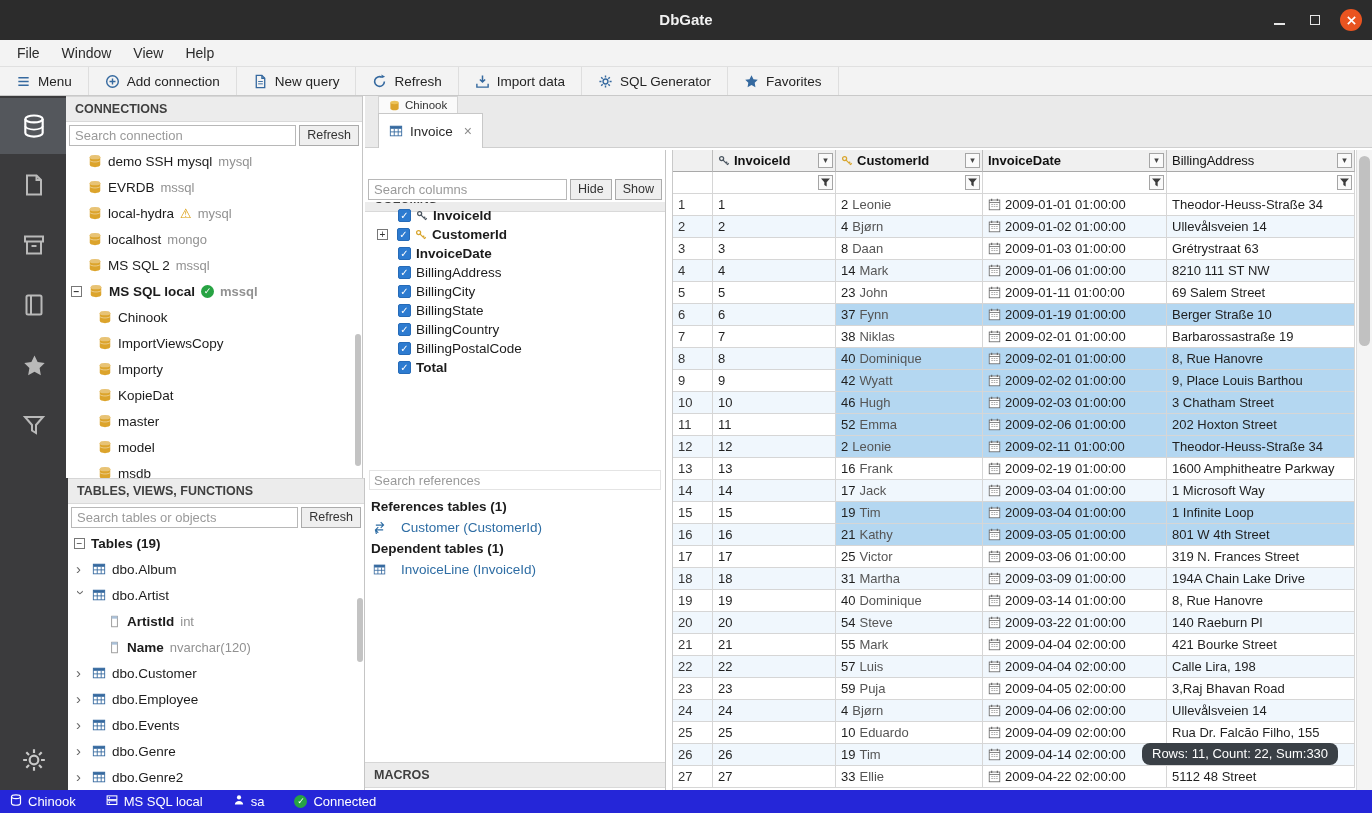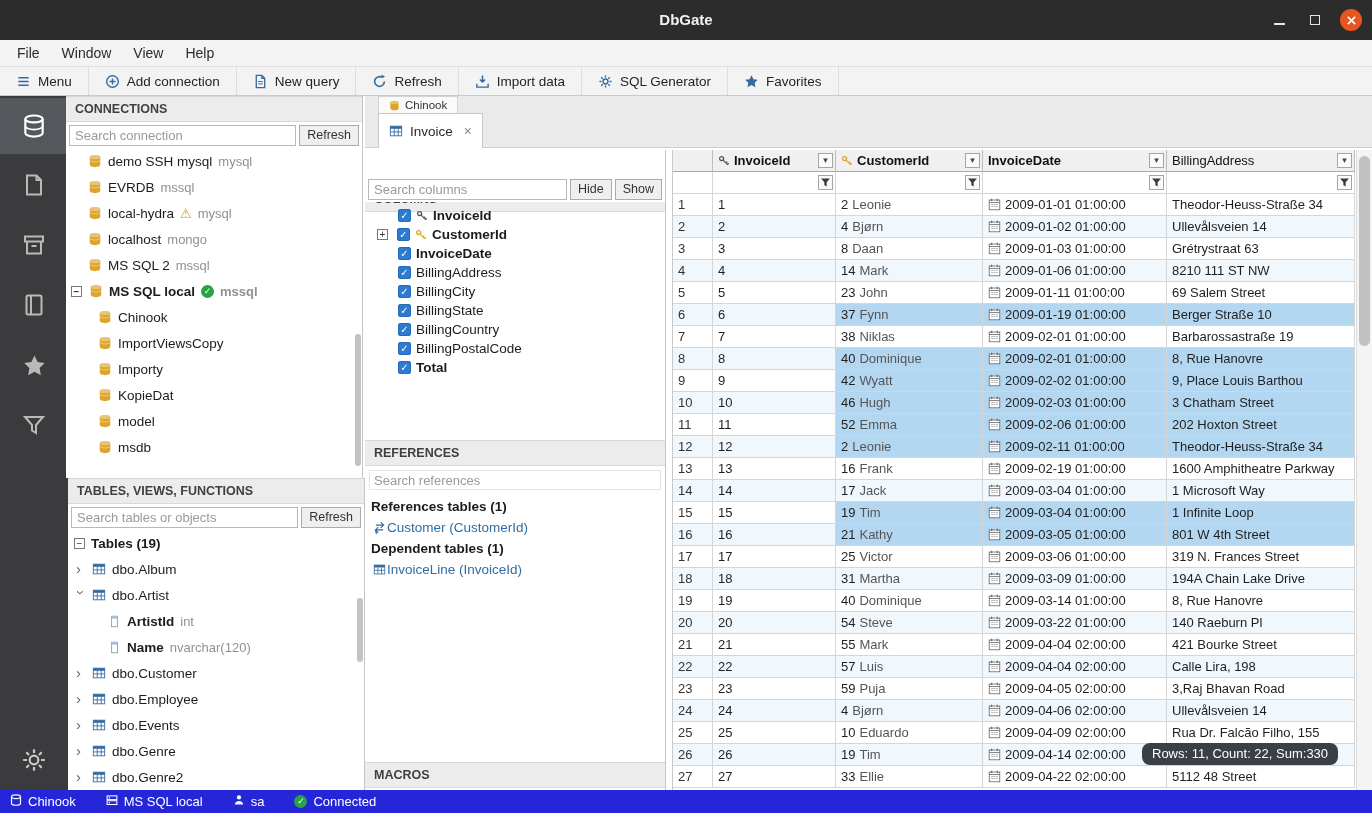--- a/index.html
+++ b/index.html
@@ -85,21 +85,21 @@
 #colsearch{top:26px;}
 #collist{position:absolute;left:0;right:0;top:56px;height:180px;overflow:hidden;}
 .colitem{height:19px;display:flex;align-items:center;gap:5px;padding-left:33px;font-size:13.5px;color:#1c1c1c;white-space:nowrap;}
 .colitem .ebox{margin-left:-21px;margin-right:4px;}
 .cb{width:13px;height:13px;background:#2d7bd0;border:1px solid #266bb8;border-radius:2px;color:#fff;
   font-size:10px;line-height:12px;text-align:center;flex:none;}
 #refshdr{top:290px;}
 #refsearch{position:absolute;left:4px;right:4px;top:320px;height:20px;border:1px solid #e4e4e4;font-size:13px;padding:0 4px;color:#333;outline:none;}
 #refsbody{position:absolute;left:0;right:0;top:346px;}
 .refhead{height:21px;display:flex;align-items:center;font-weight:bold;font-size:13.5px;color:#1c1c1c;padding-left:6px;}
-.reflink{height:21px;display:flex;align-items:center;gap:1px;padding-left:8px;font-size:13.5px;color:#2e6da4;}
+.reflink{height:21px;display:flex;align-items:center;gap:15px;padding-left:8px;font-size:13.5px;color:#2e6da4;}
 #macroshdr{top:612px;}
 
 
 #grid{position:absolute;left:672px;top:150px;width:684px;height:640px;background:#fff;border-left:1px solid #c9c9c9;overflow:hidden;}
 .grow{display:grid;grid-template-columns:40px 123px 147px 184px 188px;height:22px;}
 .gc{border-right:1px solid #d6d6d6;border-bottom:1px solid #d6d6d6;display:flex;align-items:center;gap:4px;
   padding:0 5px;font-size:13px;color:#1f1f1f;overflow:hidden;white-space:nowrap;background:#fff;}
 #ghead .gc{background:#f0f0f0;border-right:1px solid #bdbdbd;border-bottom:1px solid #a9a9a9;color:#111;
   position:relative;padding-right:20px;}
 .dropbtn{position:absolute;right:2px;top:3px;width:15px;height:15px;border:1px solid #a5a5a5;background:#fafafa;
@@ -404,20 +404,31 @@
   </div>
         <div class="treeitem lvl2">
     <span class="tico">
             <svg width="14" height="14" viewBox="0 0 16 16">
               <path d="M2 3.6v8.8c0 1.5 2.7 2.6 6 2.6s6-1.1 6-2.6V3.6" fill="#dca42c"></path>
               <ellipse cx="8" cy="3.6" rx="6" ry="2.5" fill="#dca42c"></ellipse>
               <ellipse cx="8" cy="3.6" rx="6" ry="2.5" fill="#fff" fill-opacity=".35"></ellipse>
               <path d="M2 7.4c1 1 3.2 1.7 6 1.7s5-.7 6-1.7" fill="none" stroke="#fff" stroke-opacity=".5"></path>
             </svg>
           </span>
+    <span>master</span>
+  </div>
+        <div class="treeitem lvl2">
+    <span class="tico">
+            <svg width="14" height="14" viewBox="0 0 16 16">
+              <path d="M2 3.6v8.8c0 1.5 2.7 2.6 6 2.6s6-1.1 6-2.6V3.6" fill="#dca42c"></path>
+              <ellipse cx="8" cy="3.6" rx="6" ry="2.5" fill="#dca42c"></ellipse>
+              <ellipse cx="8" cy="3.6" rx="6" ry="2.5" fill="#fff" fill-opacity=".35"></ellipse>
+              <path d="M2 7.4c1 1 3.2 1.7 6 1.7s5-.7 6-1.7" fill="none" stroke="#fff" stroke-opacity=".5"></path>
+            </svg>
+          </span>
     <span>model</span>
   </div>
         <div class="treeitem lvl2">
     <span class="tico">
             <svg width="14" height="14" viewBox="0 0 16 16">
               <path d="M2 3.6v8.8c0 1.5 2.7 2.6 6 2.6s6-1.1 6-2.6V3.6" fill="#dca42c"></path>
               <ellipse cx="8" cy="3.6" rx="6" ry="2.5" fill="#dca42c"></ellipse>
               <ellipse cx="8" cy="3.6" rx="6" ry="2.5" fill="#fff" fill-opacity=".35"></ellipse>
               <path d="M2 7.4c1 1 3.2 1.7 6 1.7s5-.7 6-1.7" fill="none" stroke="#fff" stroke-opacity=".5"></path>
             </svg>
@@ -636,23 +647,20 @@
     <span class="">BillingPostalCode</span>
   </div>
         <div class="colitem">
 
     <span class="cb">✓</span>
 
     <span class="b">Total</span>
   </div>
       </div>
 
-    <div class="sechdr" id="refshdr">
-      <span>REFERENCES</span>
-    </div>
     <input id="refsearch" placeholder="Search references" style="">
     <div id="refsbody">
         <div class="refhead">References tables (1)</div>
         <div class="reflink">
       <span class="tico">
             <svg width="13" height="13" viewBox="0 0 16 16">
               <path d="M9.5 1.5L13 5 9.5 8.5M13 5H3.5" fill="none" stroke="#2e6da4" stroke-width="1.4"></path>
               <path d="M6.5 7.5L3 11l3.5 14.5M6.5 7.5L3 11l3.5 3.5M3 11h9.5" fill="none" stroke="#2e6da4" stroke-width="1.4"></path>
             </svg>
           </span>

